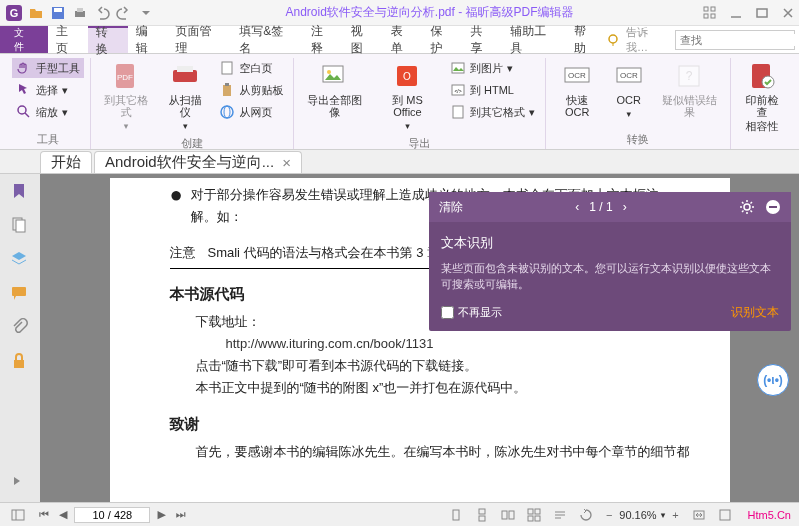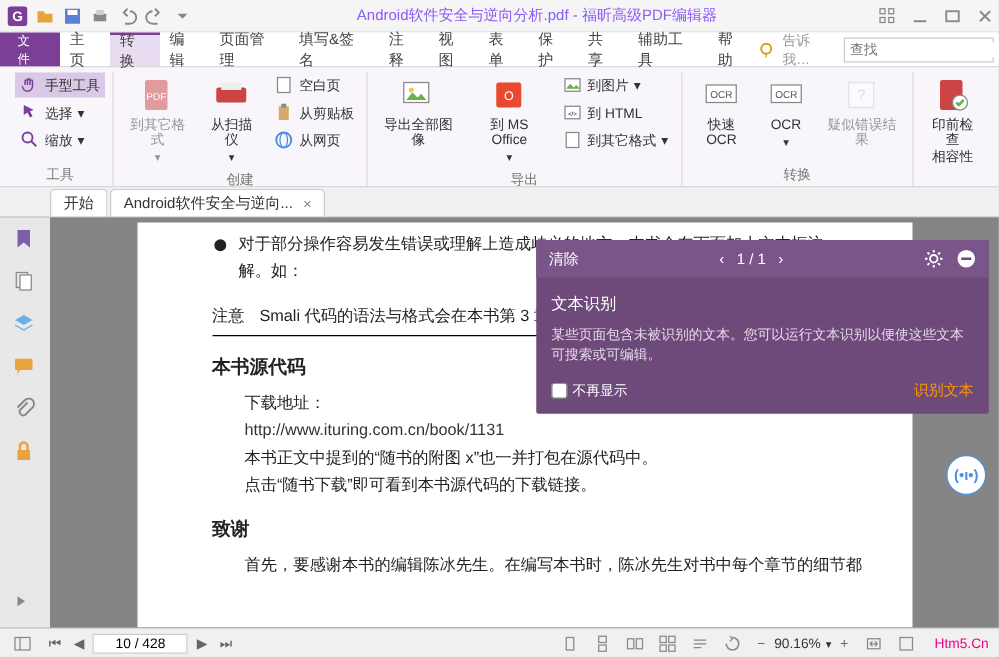--- a/index.html
+++ b/index.html
@@ -27,35 +27,35 @@
 .rgroup-body { flex: 1; display: flex; gap: 6px; align-items: flex-start; }
 .rgroup-label { text-align: center; font-size: 11px; color: #777; padding: 2px 0; }
 .rbtn-stack { display: flex; flex-direction: column; gap: 2px; }
 .rbtn-sm { display: flex; align-items: center; gap: 4px; font-size: 11px; padding: 2px 4px; cursor: pointer; white-space: nowrap; }
 .rbtn-lg { display: flex; flex-direction: column; align-items: center; gap: 2px; font-size: 11px; padding: 2px 4px; cursor: pointer; min-width: 40px; }
 .rbtn-lg .icon { width: 32px; height: 32px; display: flex; align-items: center; justify-content: center; }
 .rbtn-lg span { text-align: center; line-height: 12px; }
 .icon-sm { width: 16px; height: 16px; flex-shrink: 0; }
 
 .tabbar { height: 24px; background: #f0f0f0; display: flex; align-items: end; padding-left: 40px; border-bottom: 1px solid #ccc; gap: 2px; }
-.doc-tab { height: 22px; background: #fff; border: 1px solid #ccc; border-bottom: none; border-radius: 4px 4px 0 0; padding: 0 10px; display: flex; align-items: center; gap: 8px; font-size: 12px; cursor: pointer; }
+.doc-tab { height: 22px; background: #fff; border: 1px solid #ccc; border-bottom: none; border-radius: 4px 4px 0 0; padding: 0 10px; display: flex; align-items: center; gap: 8px; font-size: 15px; cursor: pointer; }
 .doc-tab .x { color: #888; cursor: pointer; }
 
 .workspace { position: relative; height: 328px; display: flex; background: #888; }
 .sidebar { width: 40px; background: #e8e8e8; display: flex; flex-direction: column; align-items: center; padding-top: 8px; gap: 14px; }
 .side-btn { width: 20px; height: 20px; cursor: pointer; }
 .side-expand { margin-top: auto; margin-bottom: 8px; }
 
 .page-area { flex: 1; background: #858585; overflow: hidden; position: relative; display: flex; justify-content: center; padding-top: 4px; }
 .page { background: #fff; width: 620px; padding: 6px 40px 20px 60px; font-size: 13px; line-height: 22px; color: #222; font-family: SimSun, serif; position: relative; }
 .page .bullet-row { display: flex; align-items: flex-start; }
 .page .bullet { font-size: 22px; line-height: 22px; margin-right: 8px; }
 .page h3 { font-size: 15px; font-weight: bold; margin: 14px 0 6px; }
 .page .indent { text-indent: 2em; }
-.page a { color: #333; text-decoration: none; }
+.page a { color: #333; text-decoration: none; margin-left: 30px; }
 .page hr { border: none; border-top: 1px solid #000; margin: 4px 0 8px; }
 
 .ocr-panel { position: absolute; top: 18px; right: 8px; width: 362px; background: #6d4a7a; color: #fff; border-radius: 2px; font-size: 12px; z-index: 10; }
 .ocr-head { height: 30px; display: flex; align-items: center; padding: 0 10px; background: #7a5589; }
 .ocr-head .ocr-title { flex: 0 0 auto; }
 .ocr-head .ocr-nav { flex: 1; text-align: center; display: flex; justify-content: center; align-items: center; gap: 10px; }
 .ocr-head .ocr-ctrl { display: flex; gap: 10px; align-items: center; }
 .ocr-body { padding: 12px 12px 10px; }
 .ocr-body .sub { font-size: 13px; margin-bottom: 8px; }
 .ocr-body .desc { font-size: 11px; color: #e5d8ea; line-height: 16px; margin-bottom: 12px; }
@@ -420,22 +420,22 @@
       <div class="bullet-row">
           <span class="bullet">●</span>
           <div><span>对于部分操作容易发生错误或理解上造成歧义的地方，本书会在下面加上文本框注</span><br><span>解。如：</span></div>
         </div>
       <div style="height:14px"></div>
       <div><span style="margin-right:12px">注意</span><span>Smali 代码的语法与格式会在本书第 3 章进行详细介绍</span></div>
       <hr>
       <h3>本书源代码</h3>
       <p class="indent">下载地址：</p>
       <p class="indent"><a>http://www.ituring.com.cn/book/1131</a></p>
+      <p class="indent">点击“随书下载”即可看到本书源代码的下载链接。</p>
       <p class="indent">本书正文中提到的“随书的附图 x”也一并打包在源代码中。</p>
-      <p class="indent">点击“随书下载”即可看到本书源代码的下载链接。</p>
       <h3>致谢</h3>
       <p class="indent">首先，要感谢本书的编辑陈冰先生。在编写本书时，陈冰先生对书中每个章节的细节都</p>
     </div>
 
     <div class="ocr-panel">
       <div class="ocr-head">
         <span class="ocr-title">清除</span>
         <div class="ocr-nav">
           <span>‹</span>
           <span>1 / 1</span>

